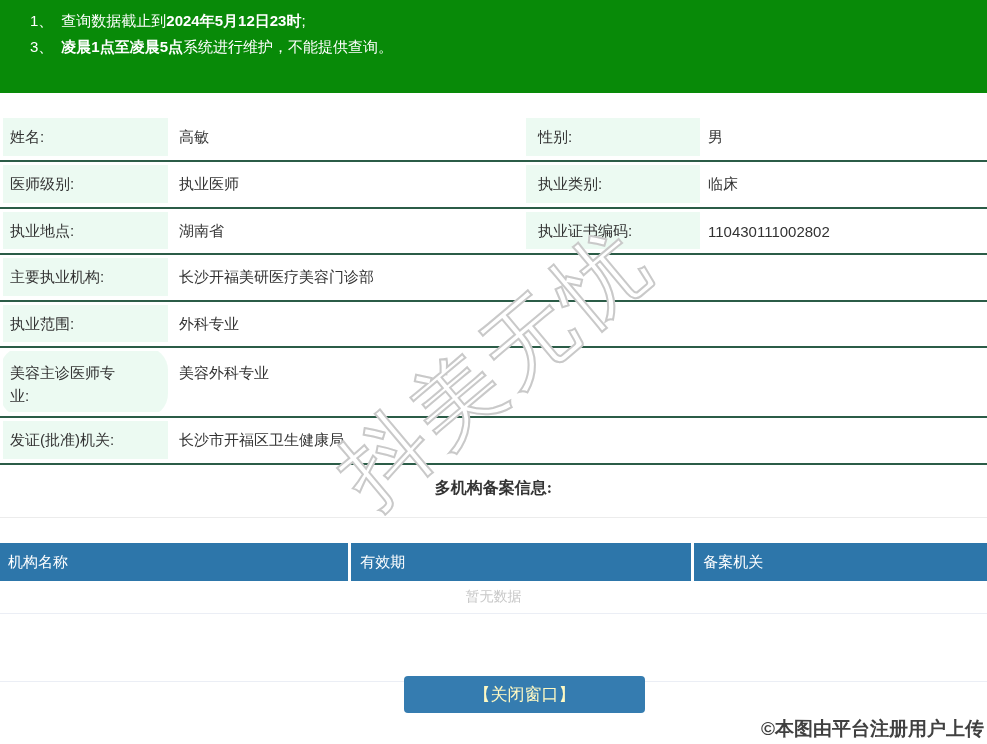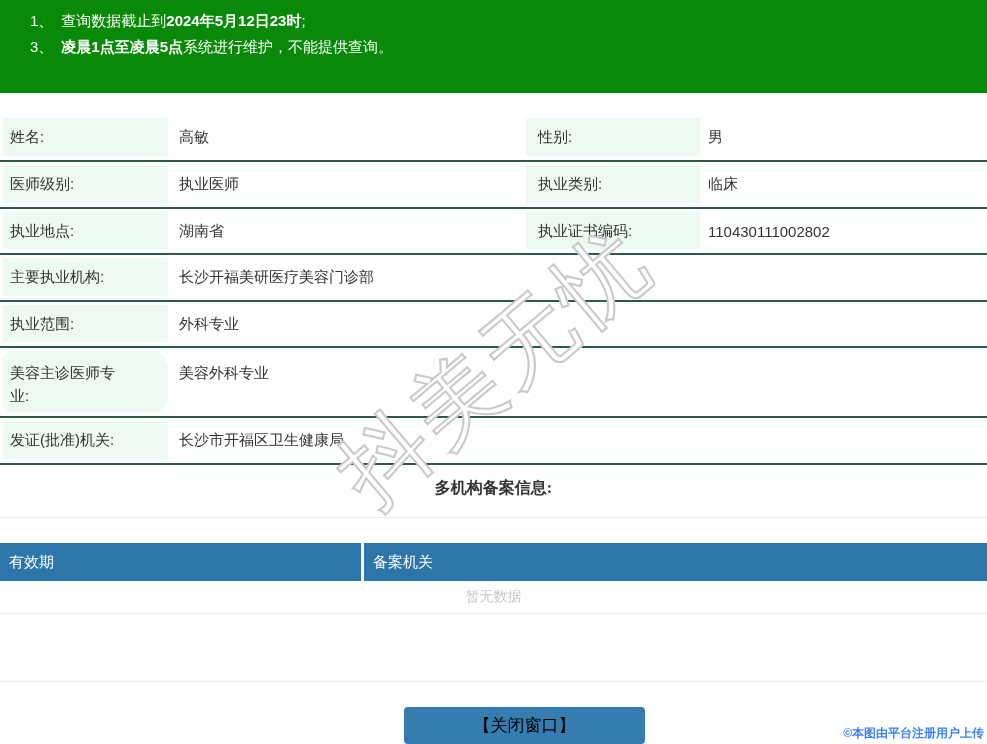--- a/index.html
+++ b/index.html
@@ -58,43 +58,43 @@
   .fh-3 { width: 311px; }
   .empty-row {
     height: 33px; border-bottom: 1px solid #ebeef5;
     display: flex; align-items: center; justify-content: center;
     color: #c8c8c8; font-size: 14px;
   }
   .table-footer-space { height: 68px; border-bottom: 1px solid #ebeef5; }
 
   
   .close-btn {
-    position: absolute; left: 404px; top: 707px;
+    position: absolute; left: 404px; top: 676px;
     width: 241px; height: 37px;
-    background: #357cb0; color: #000000;
+    background: #357cb0; color: #fef9c3;
     border: none; border-radius: 4px;
     font-size: 17px; font-family: inherit;
     cursor: pointer; z-index: 4;
   }
 
   
   .watermark {
     position: absolute; left: 495px; top: 368px;
     transform: translate(-50%, -50%) rotate(-40deg);
     font-size: 88px; letter-spacing: 5px; white-space: nowrap;
     color: #ffffff;
     -webkit-text-stroke: 2px #c9c9c9;
     text-shadow: 0 0 1px #cccccc;
     z-index: 5; pointer-events: none;
   }
 
   
   .copyright {
     position: absolute; right: 3px; bottom: 2px;
-    font-size: 12px; font-weight: bold; color: #3b82f6;
+    font-size: 19px; font-weight: bold; color: #404040;
     text-shadow: -1px -1px 0 #fff, 1px -1px 0 #fff, -1px 1px 0 #fff, 1px 1px 0 #fff;
     z-index: 6;
   }
 </style>
 </head>
 <body>
 
 <div class="page">
 
   <div class="banner">
@@ -147,20 +147,21 @@
     <tr class="h47">
       <td class="lbl">发证(批准)机关:</td>
       <td class="val" colspan="3">长沙市开福区卫生健康局</td>
     </tr>
   </tbody>
     </table>
 
   <div class="section-title">多机构备案信息:</div>
 
   <div class="filing-header">
+    <div class="fh-cell fh-1">机构名称</div>
     <div class="fh-cell fh-2">有效期</div>
     <div class="fh-cell fh-3">备案机关</div>
   </div>
   <div class="empty-row">暂无数据</div>
   <div class="table-footer-space"></div>
 
   <button class="close-btn">【关闭窗口】</button>
 
   <div class="watermark">抖美无忧</div>
 

